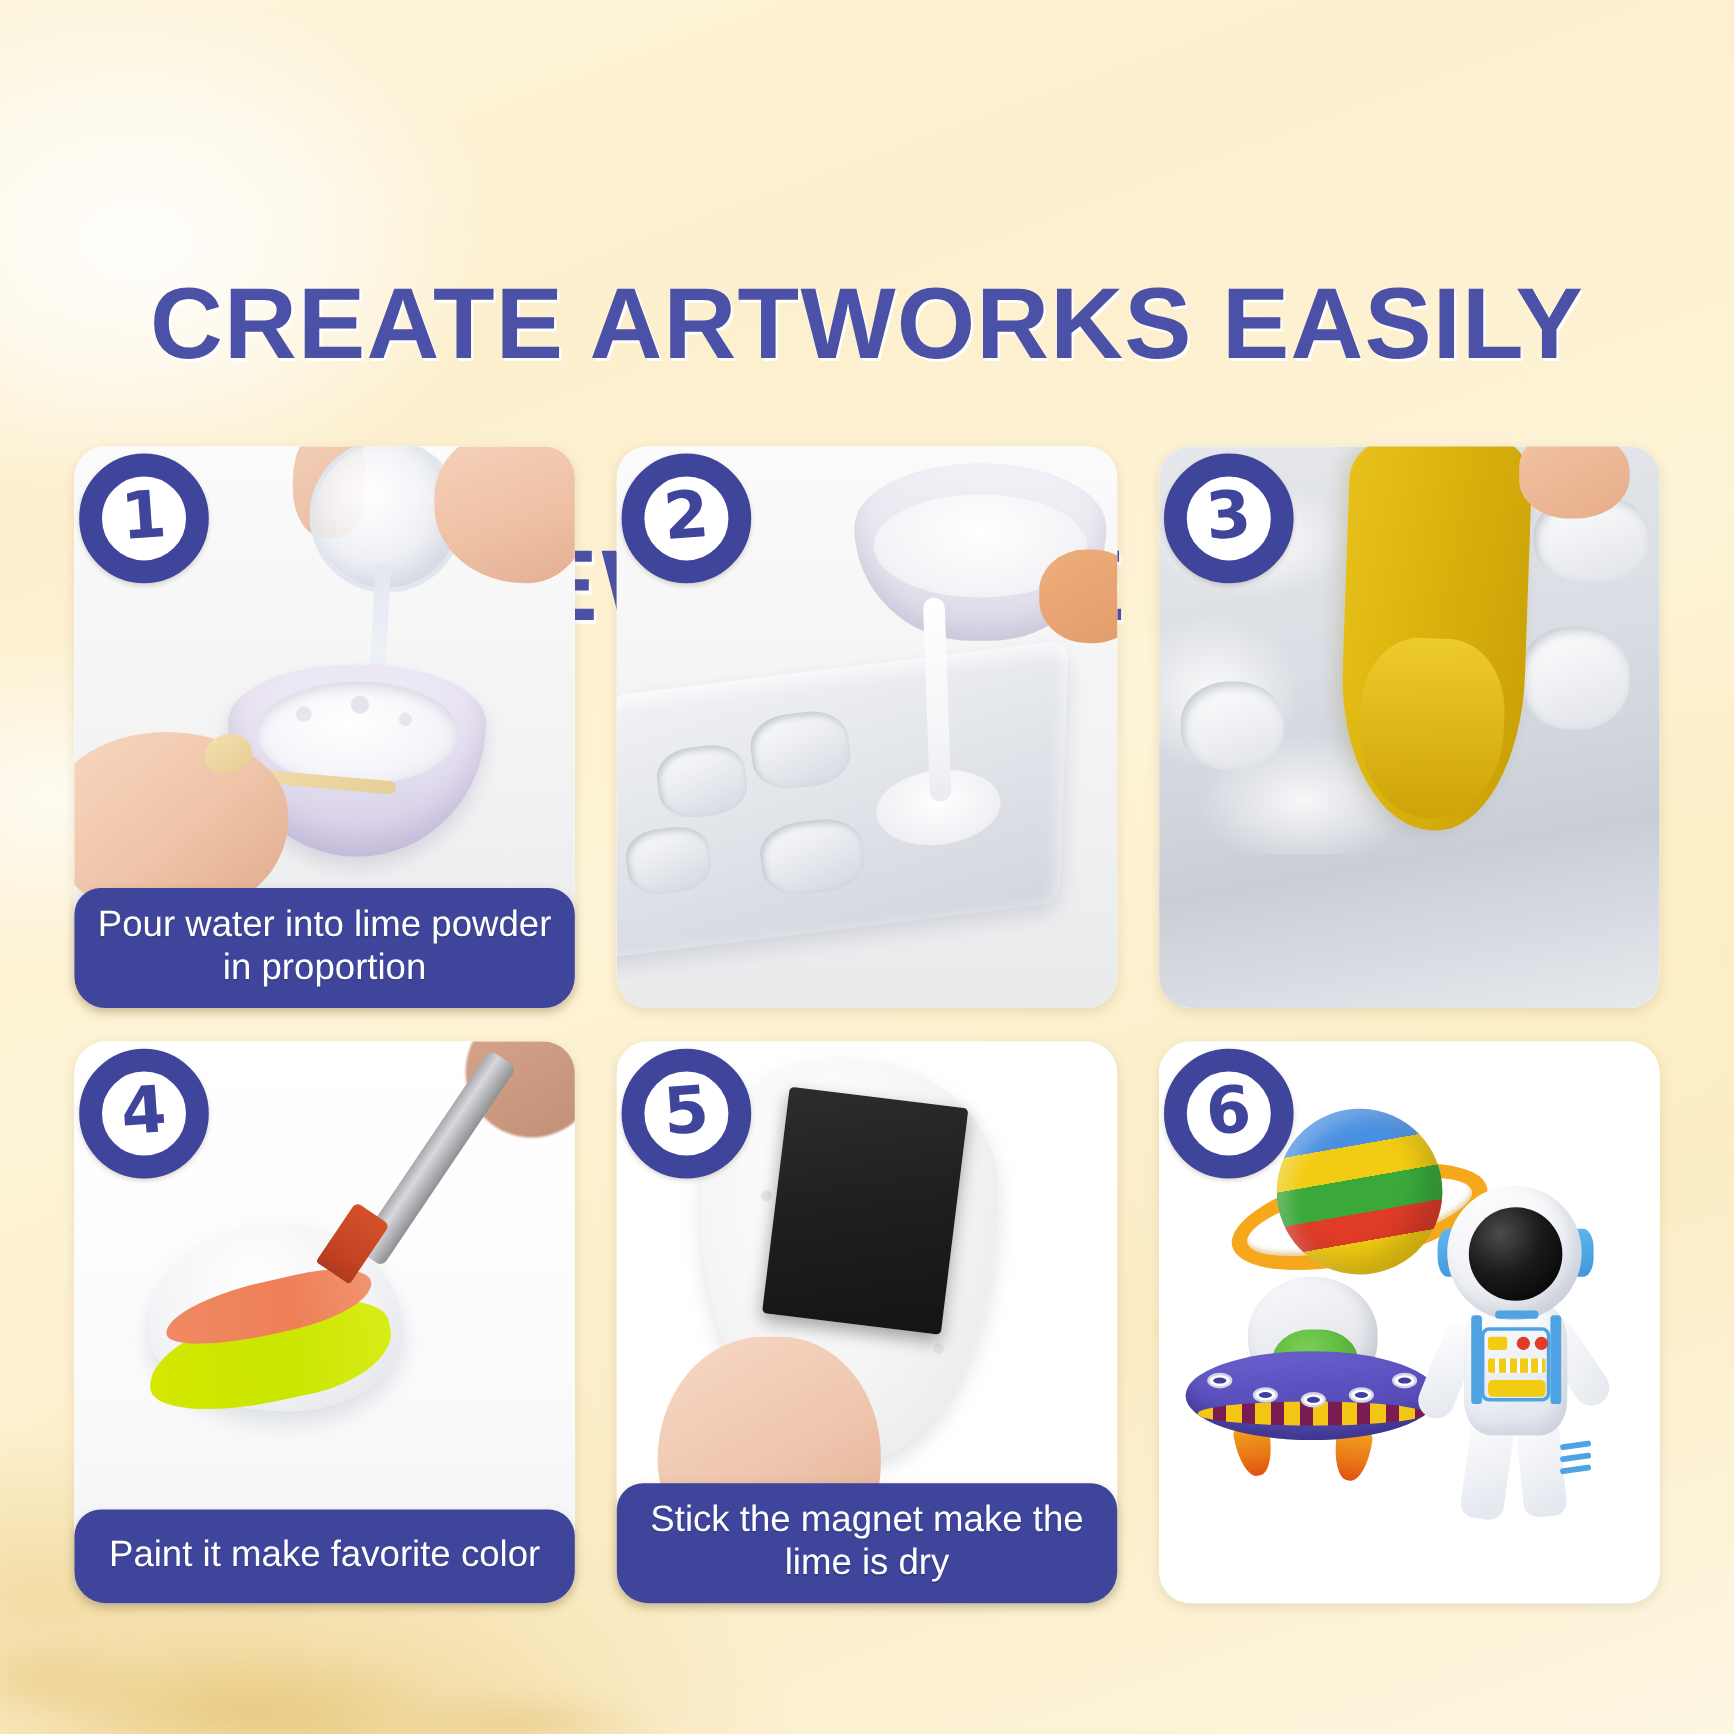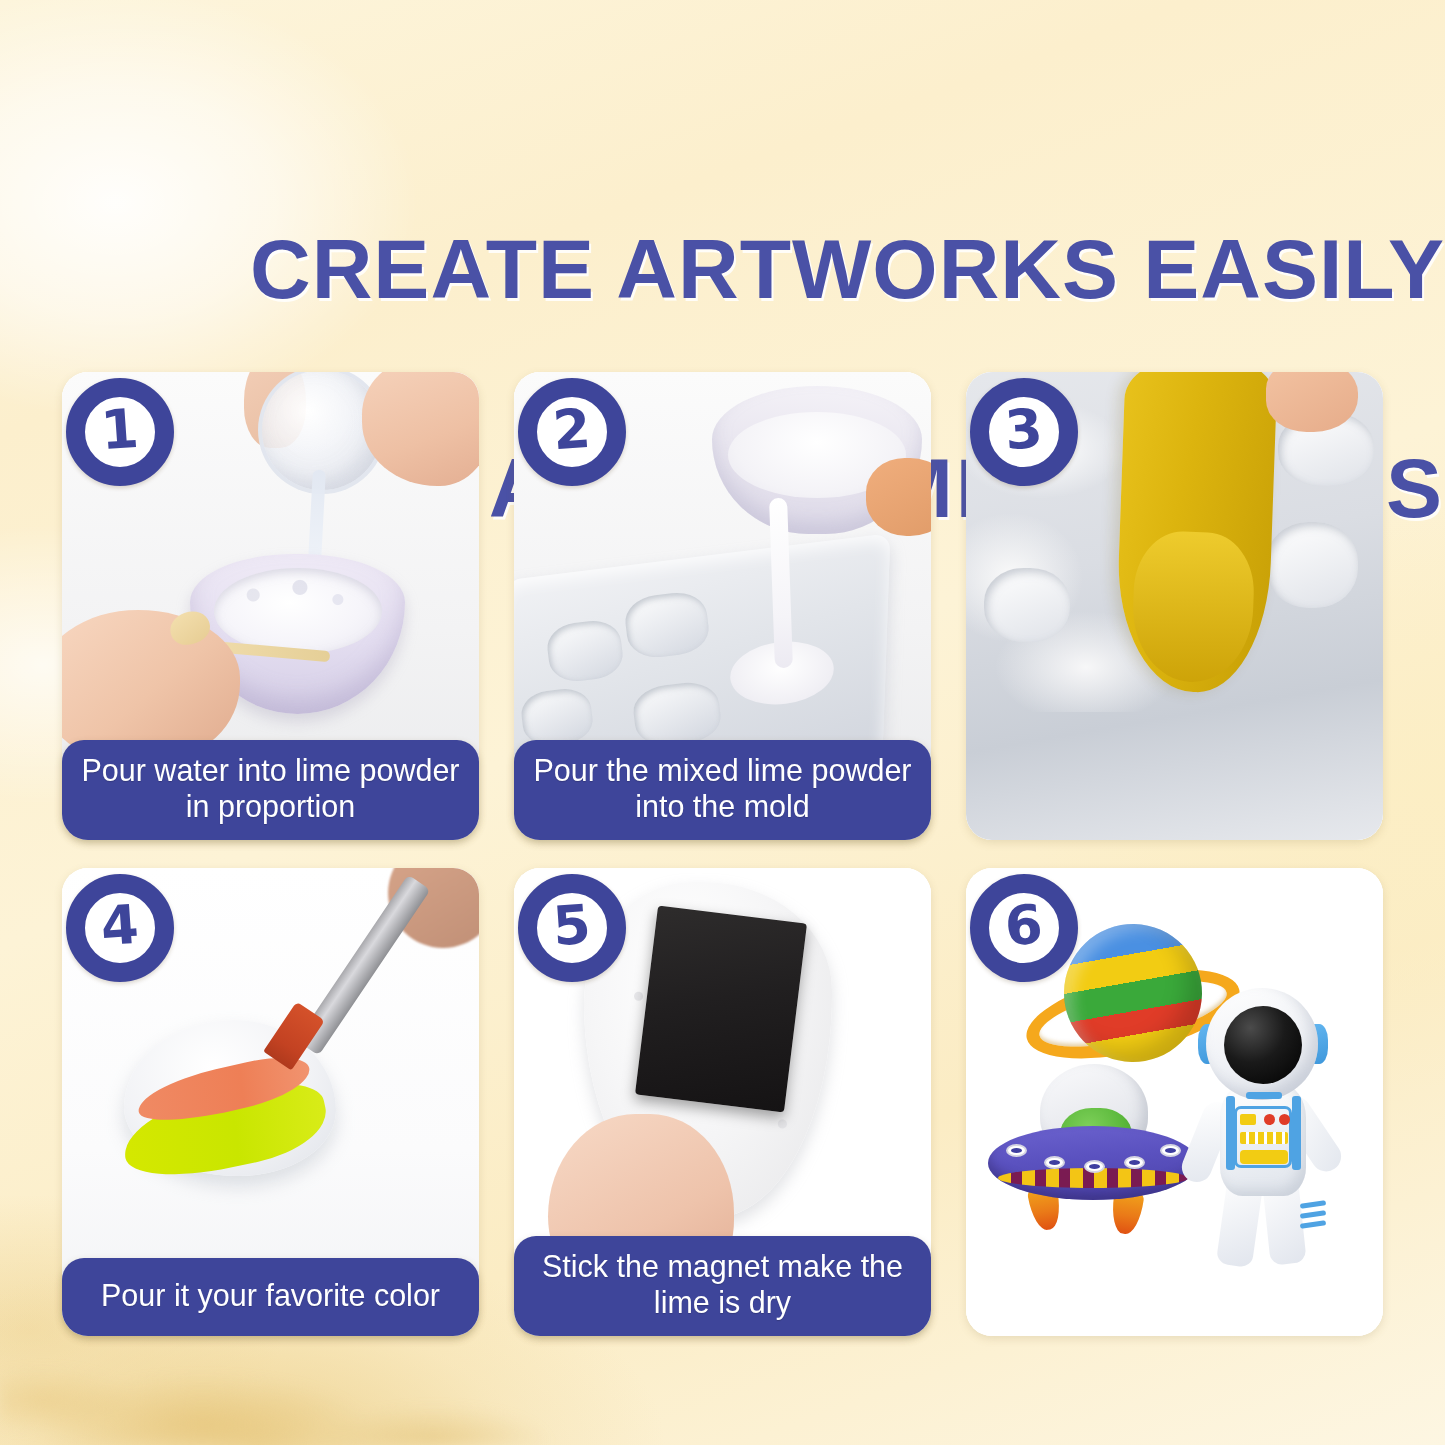--- a/index.html
+++ b/index.html
@@ -47,21 +47,21 @@
     left: 0; right: 0;
     text-align: center;
     color: #4a51a6;
     font-weight: bold;
     font-size: 84px;
     line-height: 1.30;
     letter-spacing: 1px;
     text-shadow: 2px 3px 0 rgba(255,255,255,0.85);
     white-space: pre-line;
   }
-  #title .ln { display: block; text-align: right; }
+  #title .ln { display: block; }
   #title .ln2 { letter-spacing: 3px; }
 
   
   #grid {
     position: absolute;
     left: 62px;
     top: 372px;
     width: 1322px;
     display: grid;
     grid-template-columns: repeat(3, 417px);
@@ -550,21 +550,20 @@
         <div class="c2-pool"></div>
         <div class="c2-cup"></div>
         <div class="c2-cup-liq"></div>
         <div class="c2-thumb"></div>
         <div class="c2-stream"></div>
       </div>
     </div>
     <div class="badge">
       <span>2</span>
     </div>
-    <div class="caption">Pour the mixed lime powder into the mold</div>
   </div>
 
   <div class="card tall">
     <div class="photo">
       <div class="scene">
         <div class="c3-tray"></div>
         <div class="c3-slurry"></div>
         <div class="c3-cav2" style="left:210px; top:66px;  width:96px; height:78px;"></div>
         <div class="c3-cav2" style="left:312px; top:40px;  width:96px; height:74px;"></div>
         <div class="c3-cav2" style="left:300px; top:150px; width:92px; height:86px;"></div>
@@ -586,21 +585,21 @@
         <div class="c4-stone"></div>
         <div class="c4-yellow"></div>
         <div class="c4-orange"></div>
         <div class="c4-brush-handle"></div>
         <div class="c4-brush-tip"></div>
       </div>
     </div>
     <div class="badge">
       <span>4</span>
     </div>
-    <div class="caption one">Pour it your favorite color</div>
+    <div class="caption one">Paint it make favorite color</div>
   </div>
 
   <div class="card">
     <div class="photo">
       <div class="scene">
         <div class="bgsoft" style="background:#ffffff;"></div>
         <div class="c5-lime"></div>
         <div class="c5-magnet"></div>
         <div class="c5-finger"></div>
       </div>

